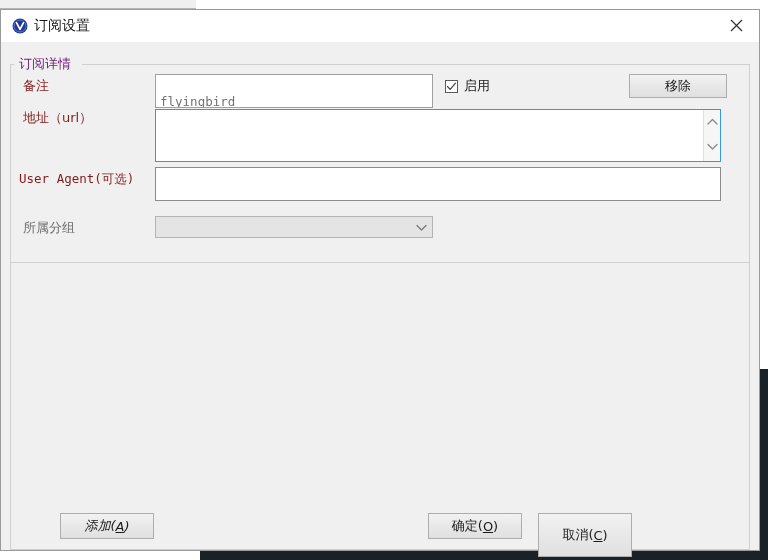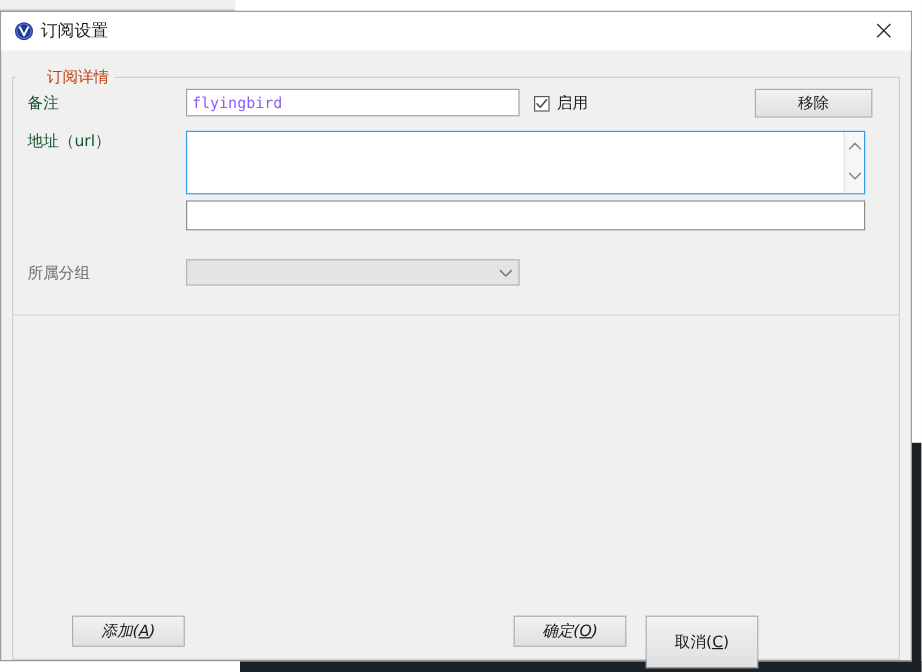--- a/index.html
+++ b/index.html
@@ -129,49 +129,48 @@
     left: 8px; bottom: 0;
     right: 8px; height: 1px;
     background: #d0d0d0;
   }
   .gb-title {
     position: absolute;
     left: 13px; top: 0px;
     padding: 0 4px;
     background: #f0f0f0;
     font-size: 13px;
-    color: #c2410c;
-    white-space: nowrap;
-    margin-left: 20px;
+    color: #701a75;
+    white-space: nowrap;
   }
 
   
   .field-label {
     position: absolute;
     font-size: 13px;
-    color: #14532d;
+    color: #7f1d1d;
     white-space: nowrap;
     font-family: "DejaVu Sans", "Liberation Sans", sans-serif;
   }
   .label-mono {
     font-family: "DejaVu Sans Mono", "Liberation Mono", monospace;
     font-size: 12.5px;
   }
   .label-disabled { color: #6d6d6d; }
 
   
   .textinput {
     position: absolute;
     background: #ffffff;
     border: 1px solid #a0a0a0;
     box-sizing: border-box;
     font-family: "DejaVu Sans Mono", "Liberation Mono", monospace;
     font-size: 12.5px;
-    color: #8b5cf6;
-    padding: 0 4px;
+    color: #737373;
+    padding: 16px 4px;
     line-height: 22px;
     white-space: nowrap;
     overflow: hidden;
   }
 
   
   .urlbox {
     position: absolute;
     left: 154px; top: 99px;
     width: 566px; height: 53px;
@@ -351,41 +350,42 @@
             </svg>
         </span>
         <span class="sb-arrow sb-down">
           <svg width="11" height="7" viewBox="0 0 11 7">
               <path d="M1 1.5 L5.5 6 L10 1.5" fill="none" stroke="#8a8a8a" stroke-width="1.3" stroke-linecap="round" stroke-linejoin="round"></path>
             </svg>
         </span>
       </div>
     </div>
 
+    <span class="field-label label-mono" style="left:18px; top:161px;">User Agent(可选)</span>
     <div class="textinput" style="left:154px; top:157px; width:566px; height:25px; border-color:#8c8c8c;"></div>
 
     <span class="field-label label-disabled" style="left:22px; top:209px;">所属分组</span>
     <div class="combobox">
       <span class="combo-value"></span>
       <span class="combo-arrow">
         <svg width="11" height="7" viewBox="0 0 11 7">
             <path d="M1 1.5 L5.5 6 L10 1.5" fill="none" stroke="#7a7a7a" stroke-width="1.3" stroke-linecap="round" stroke-linejoin="round"></path>
           </svg>
       </span>
     </div>
 
     <div class="lower-panel"></div>
 
     <div class="btn" style="left:59px; top:503px; width:94px; height:26px;font-style:italic;">
       <span>添加(</span>
         <span class="mnemonic">A</span>
         <span>)</span>
     </div>
 
-    <div class="btn" style="left:427px; top:503px; width:94px; height:26px;font-style:italic;">
+    <div class="btn" style="left:427px; top:503px; width:94px; height:26px;">
       <span>确定(</span>
         <span class="mnemonic">O</span>
         <span>)</span>
     </div>
 
     <div class="btn" style="left:537px; top:503px; width:94px; height:44px;">
       <span>取消(</span>
         <span class="mnemonic">C</span>
         <span>)</span>
     </div>

